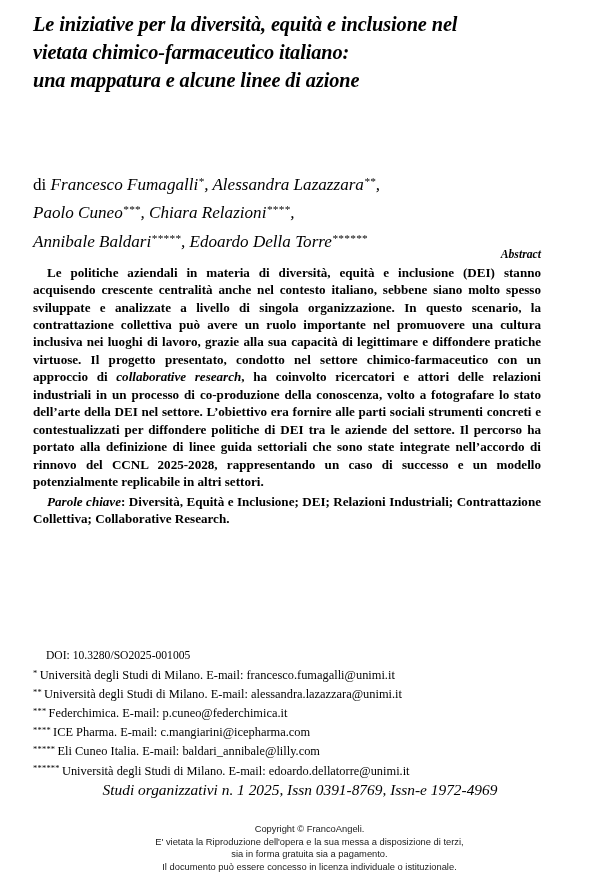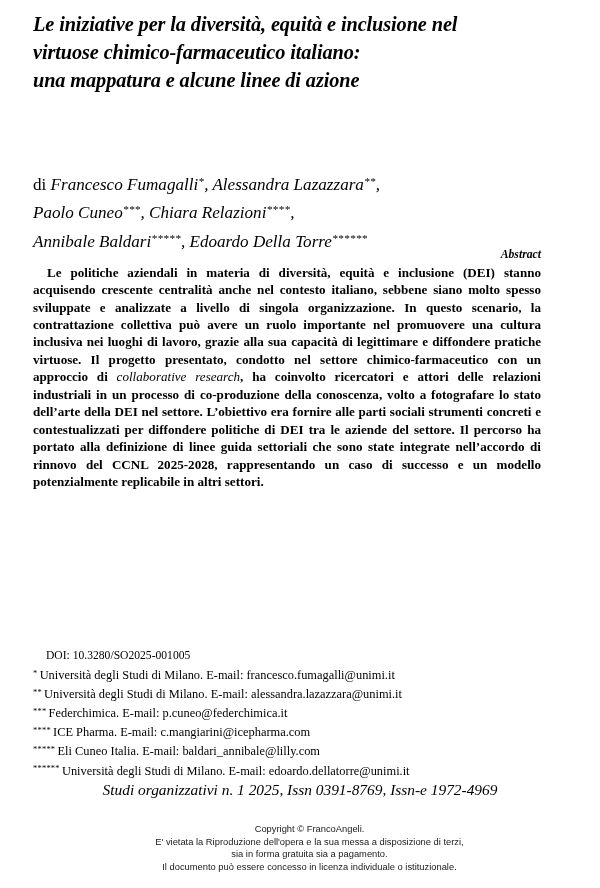--- a/index.html
+++ b/index.html
@@ -86,21 +86,21 @@
     text-indent: 14px;
     margin: 0;
     white-space: pre-wrap;
     word-spacing: 0px;
   }
   .abstract-para.kw {
     margin-top: 2.2px;
   }
   .abstract-para em {
     font-style: italic;
-    font-weight: normal;
+    font-weight: bold;
   }
 
   
   .footnotes-block {
     position: absolute;
     left: 33px;
     top: 648px;
     width: 530px;
   }
   .doi-line {
@@ -153,33 +153,34 @@
     padding-left: 19px;
   }
 </style>
 </head>
 <body>
 
 <div class="page">
 
   <div class="title-block">
     <div class="title-line">Le iniziative per la diversità, equità e inclusione nel</div>
-    <div class="title-line">virtuose chimico-farmaceutico italiano:</div>
+    <div class="title-line">vietata chimico-farmaceutico italiano:</div>
     <div class="title-line">una mappatura e alcune linee di azione</div>
   </div>
 
   <div class="authors-block">
     <div class="author-line"><span class="upright">di</span><span> </span><span>Francesco Fumagalli</span><sup>*</sup><span>, </span><span>Alessandra Lazazzara</span><sup>**</sup><span>,</span></div>
     <div class="author-line"><span>Paolo Cuneo</span><sup>***</sup><span>, </span><span>Chiara Relazioni</span><sup>****</sup><span>,</span></div>
     <div class="author-line"><span>Annibale Baldari</span><sup>*****</sup><span>, </span><span>Edoardo Della Torre</span><sup>******</sup></div>
   </div>
 
   <div class="abstract-block">
     <div class="abstract-heading">Abstract</div>
     <p class="abstract-para"><span>Le politiche aziendali in materia di diversità, equità e inclusione (DEI) stanno acquisendo crescente centralità anche nel contesto italiano, sebbene siano molto spesso sviluppate e analizzate a livello di singola organizzazione. In questo scenario, la contrattazione collettiva può avere un ruolo importante nel promuovere una cultura inclusiva nei luoghi di lavoro, grazie alla sua capacità di legittimare e diffondere pratiche virtuose. Il progetto presentato, condotto nel settore chimico-farmaceutico con un approccio di </span><em>collaborative research</em><span>, ha coinvolto ricercatori e attori delle relazioni industriali in un processo di co-produzione della conoscenza, volto a fotografare lo stato dell’arte della DEI nel settore. L’obiettivo era fornire alle parti sociali strumenti concreti e contestualizzati per diffondere politiche di DEI tra le aziende del settore. Il percorso ha portato alla definizione di linee guida settoriali che sono state integrate nell’accordo di rinnovo del CCNL 2025-2028, rappresentando un caso di successo e un modello potenzialmente replicabile in altri settori.</span></p>
+    <p class="abstract-para kw"><em>Parole chiave</em><span>: Diversità, Equità e Inclusione; DEI; Relazioni Industriali; Contrattazione Collettiva; Collaborative Research.</span></p>
   </div>
 
   <div class="footnotes-block">
     <div class="doi-line">DOI: 10.3280/SO2025-001005</div>
     <div class="fn-line"><sup>*</sup><span class="fn-text">Università degli Studi di Milano. E-mail: francesco.fumagalli@unimi.it</span></div>
     <div class="fn-line"><sup>**</sup><span class="fn-text">Università degli Studi di Milano. E-mail: alessandra.lazazzara@unimi.it</span></div>
     <div class="fn-line"><sup>***</sup><span class="fn-text">Federchimica. E-mail: p.cuneo@federchimica.it</span></div>
     <div class="fn-line"><sup>****</sup><span class="fn-text">ICE Pharma. E-mail: c.mangiarini@icepharma.com</span></div>
     <div class="fn-line"><sup>*****</sup><span class="fn-text">Eli Cuneo Italia. E-mail: baldari_annibale@lilly.com</span></div>
     <div class="fn-line"><sup>******</sup><span class="fn-text">Università degli Studi di Milano. E-mail: edoardo.dellatorre@unimi.it</span></div>

